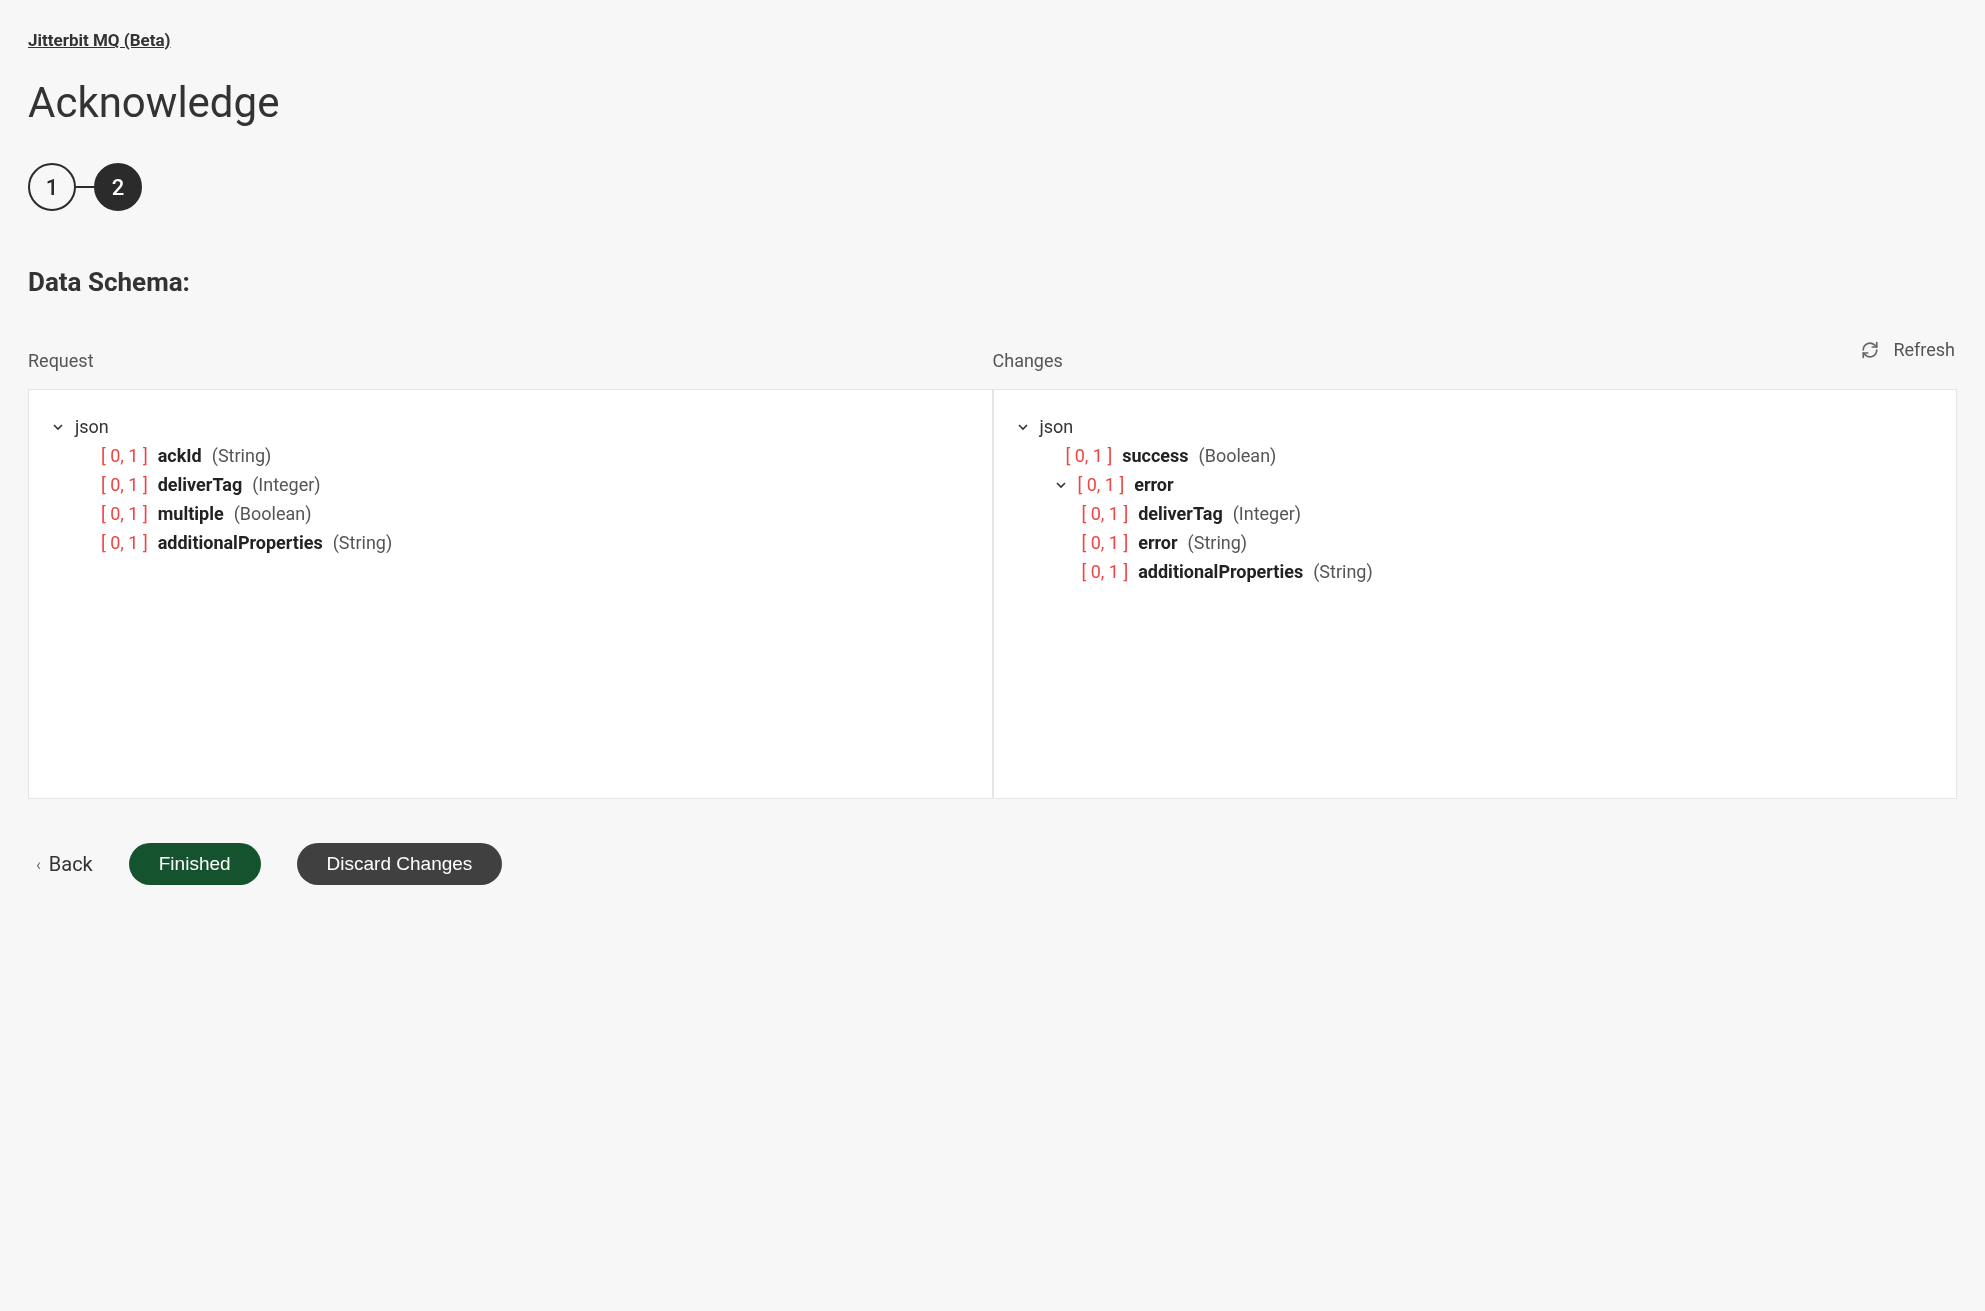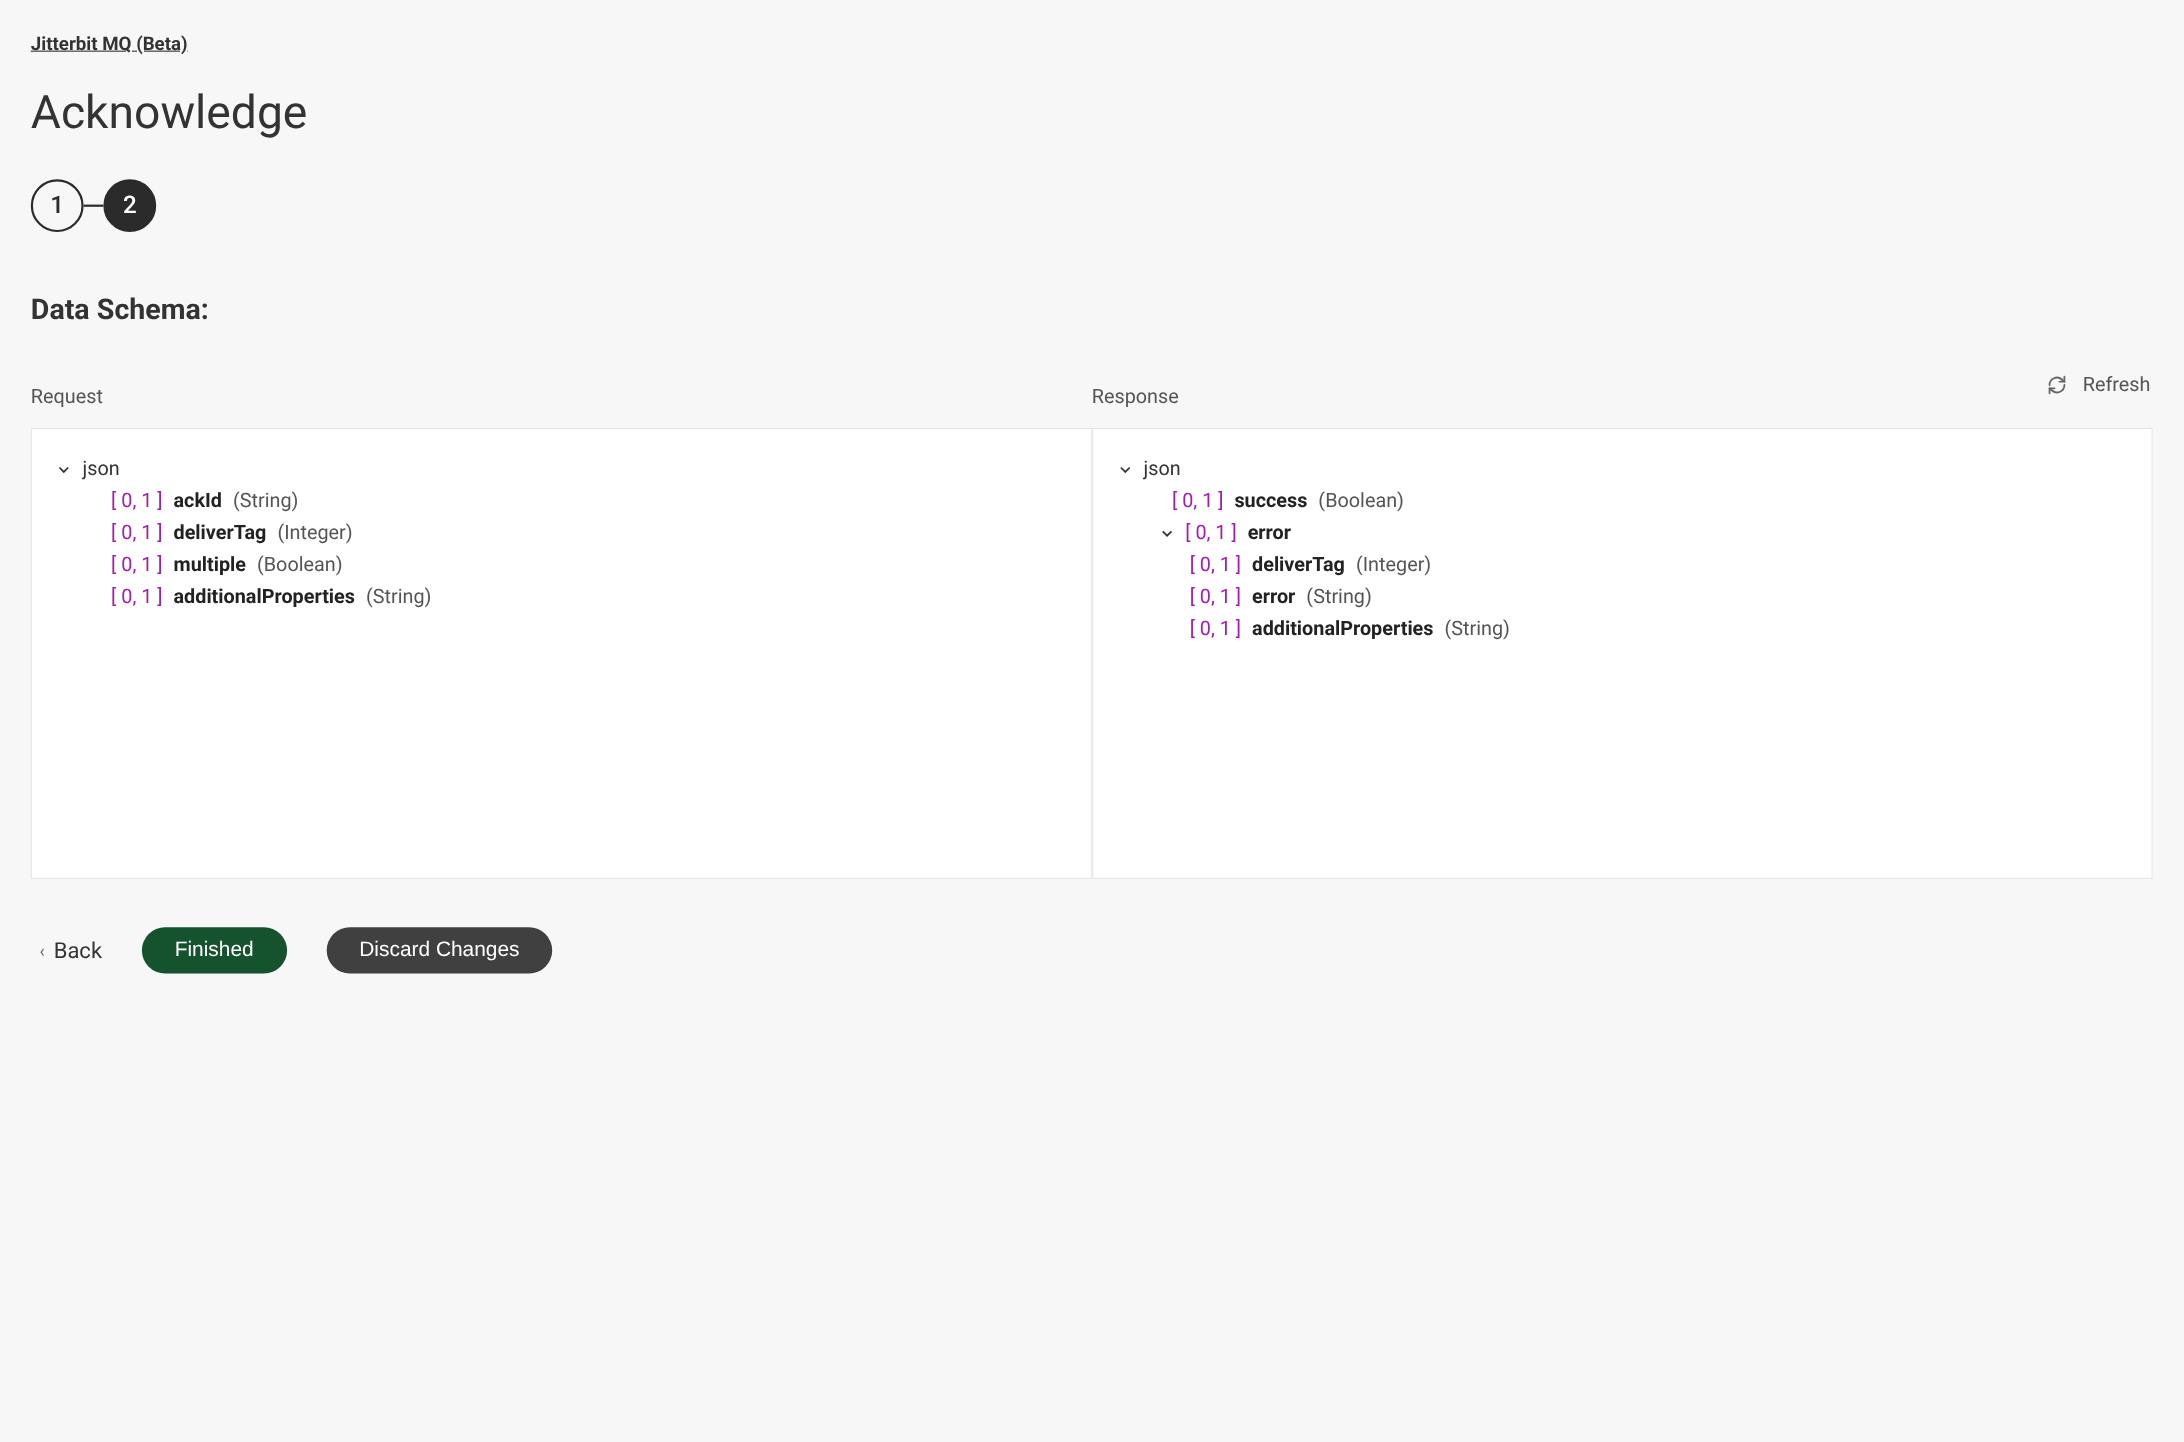--- a/index.html
+++ b/index.html
@@ -113,21 +113,21 @@
     width: 14px;
     display: inline-flex;
     justify-content: center;
     cursor: pointer;
   }
   .chevron svg { width: 12px; height: 12px; }
   .spacer { width: 14px; display: inline-block; }
   .indent-1 { padding-left: 26px; }
   .indent-2 { padding-left: 38px; }
   .indent-leaf-2 { padding-left: 66px; }
-  .card-label { color: #a21caf; }
+  .card-label { color: #ef4444; }
   .card-bold { font-weight: 700; color: #222; }
   .card-type { color: #555; }
   .footer {
     display: flex;
     align-items: center;
     gap: 36px;
     margin-top: 44px;
     padding-left: 8px;
   }
   .back-link {
@@ -215,21 +215,21 @@
       <div class="tree-node indent-1">
         <span class="spacer"></span>
         <span class="card-label">[ 0, 1 ]</span>
         <span class="card-bold">additionalProperties</span>
         <span class="card-type">(String)</span>
       </div>
     </div>
   </div>
 
   <div class="schema-col">
-    <div class="col-label">Response</div>
+    <div class="col-label">Changes</div>
     <div class="schema-panel">
       <div class="tree-node">
         <span class="chevron">
           <svg viewBox="0 0 12 12">
               <path d="M2 4 L6 8 L10 4" fill="none" stroke="#333" stroke-width="1.6"></path>
             </svg>
         </span>
         <span>json</span>
       </div>
       <div class="tree-node indent-1">

